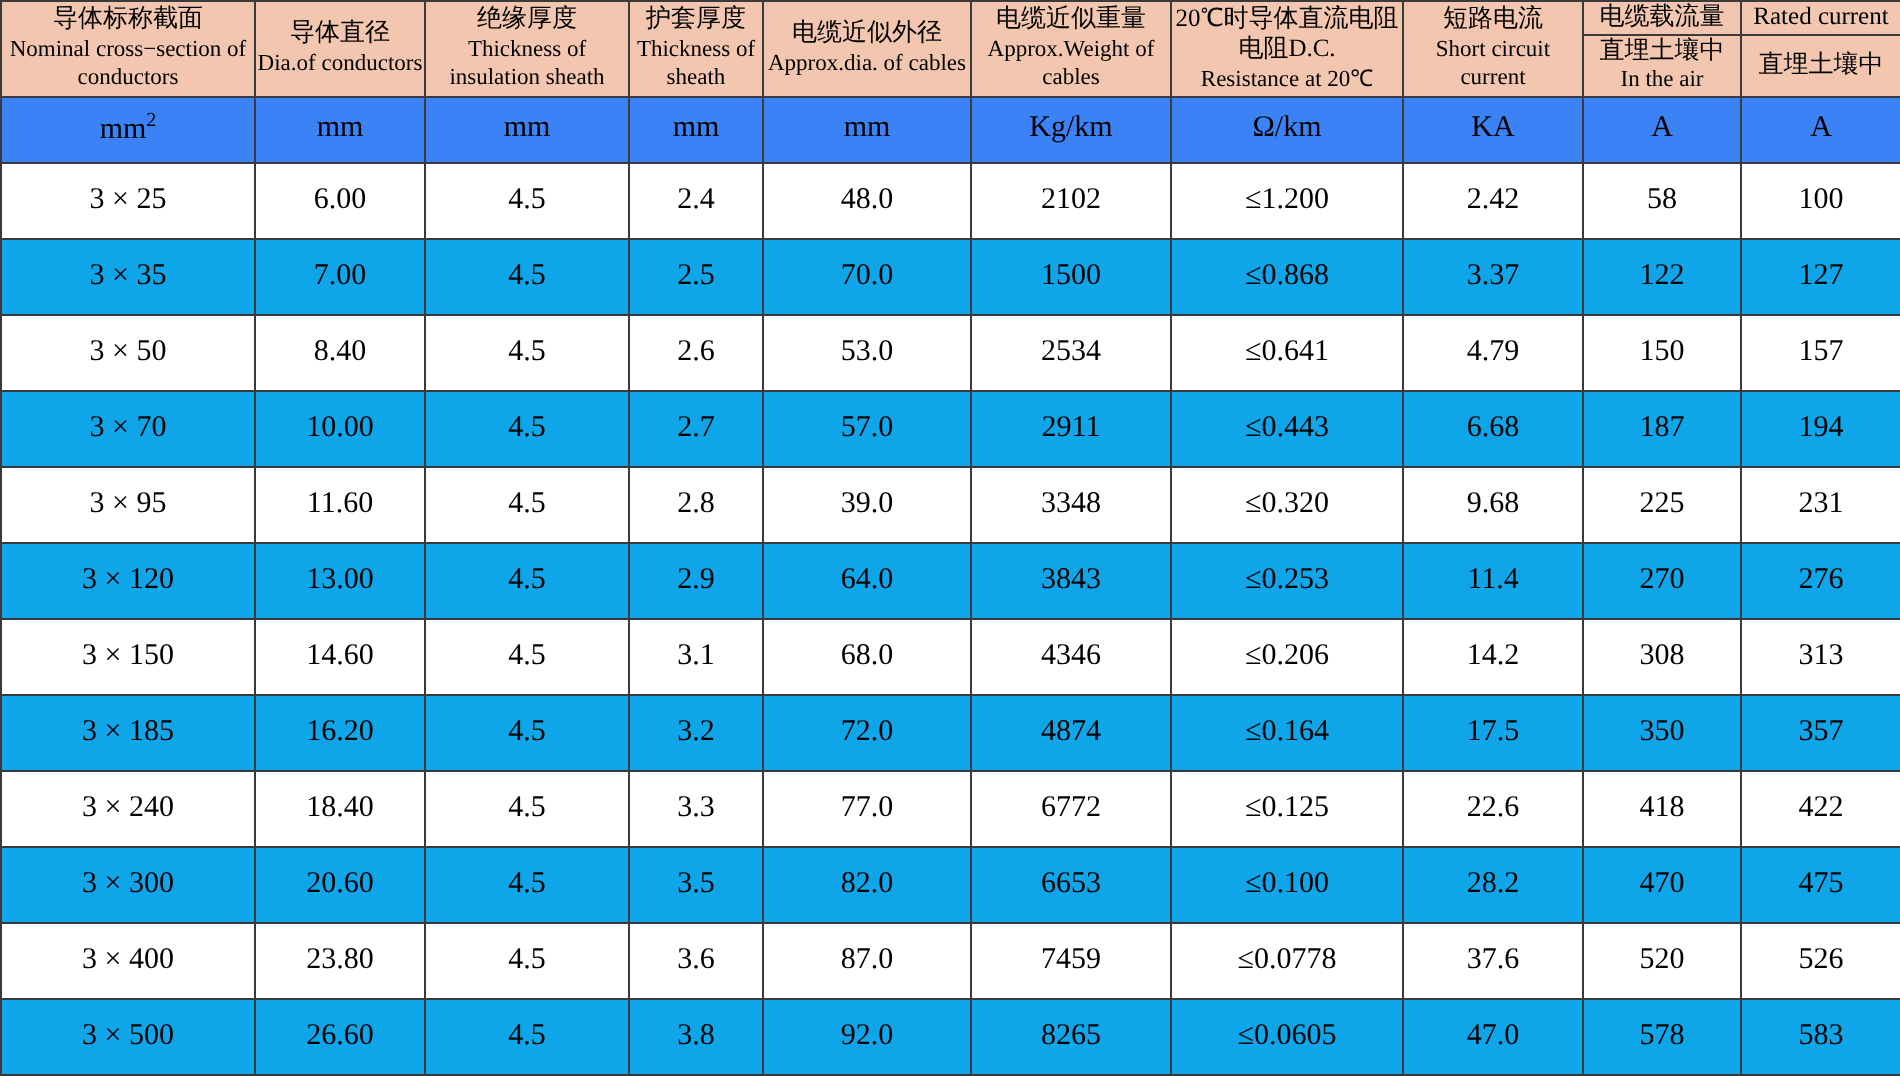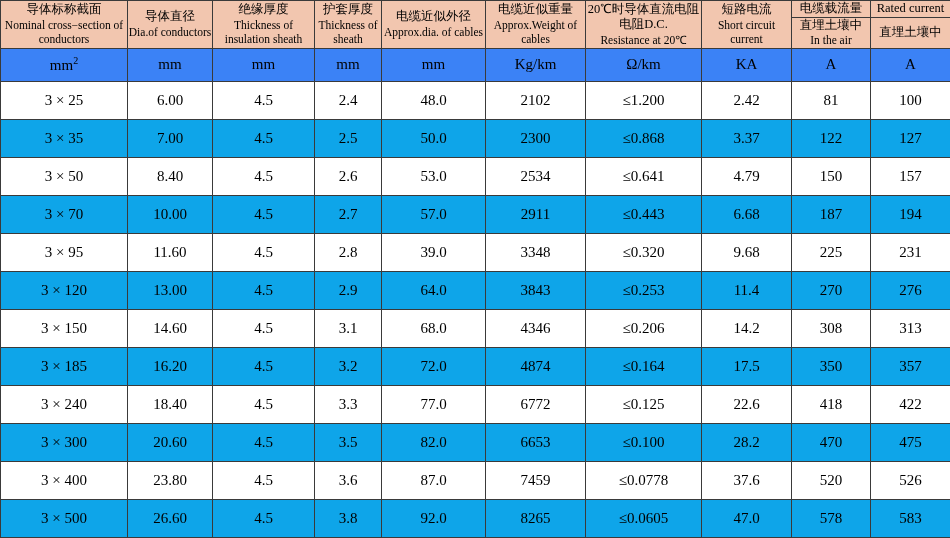--- a/index.html
+++ b/index.html
@@ -149,30 +149,30 @@
   <tbody id="table-body">
   <tr class="row-odd">
         <td class="nowrap">3 × 25</td>
         <td>6.00</td>
         <td>4.5</td>
         <td>2.4</td>
         <td>48.0</td>
         <td>2102</td>
         <td>≤1.200</td>
         <td>2.42</td>
-        <td>81</td>
+        <td>58</td>
         <td>100</td>
       </tr>
       <tr class="row-even">
         <td class="nowrap">3 × 35</td>
         <td>7.00</td>
         <td>4.5</td>
         <td>2.5</td>
-        <td>50.0</td>
-        <td>2300</td>
+        <td>70.0</td>
+        <td>1500</td>
         <td>≤0.868</td>
         <td>3.37</td>
         <td>122</td>
         <td>127</td>
       </tr>
       <tr class="row-odd">
         <td class="nowrap">3 × 50</td>
         <td>8.40</td>
         <td>4.5</td>
         <td>2.6</td>

